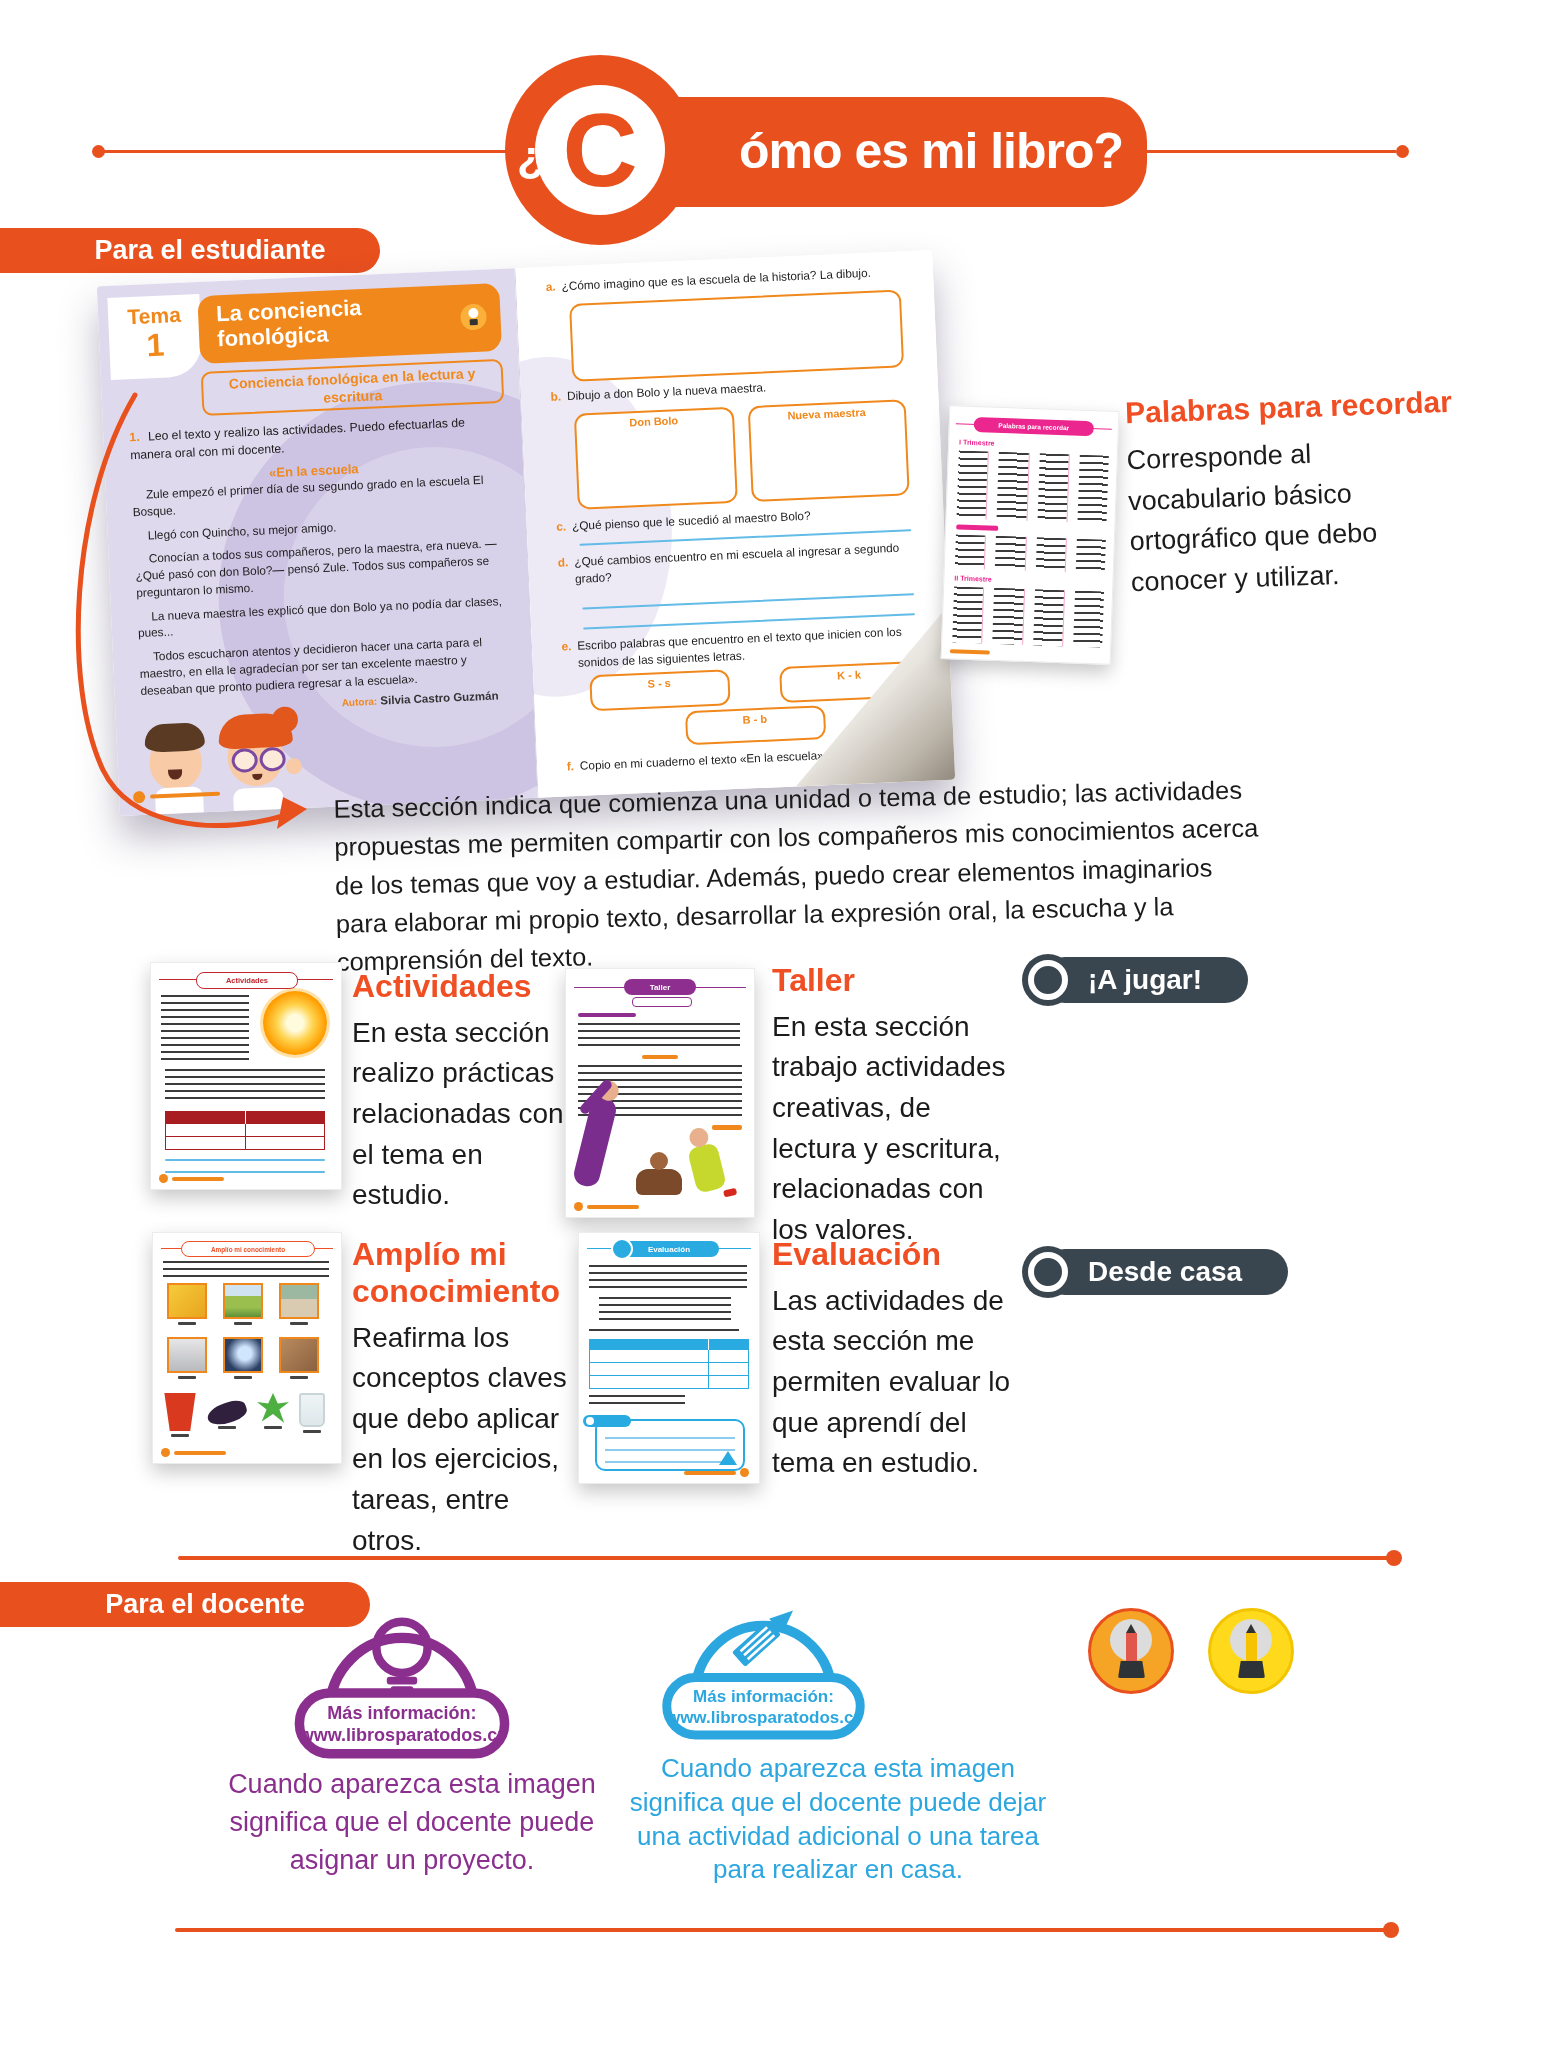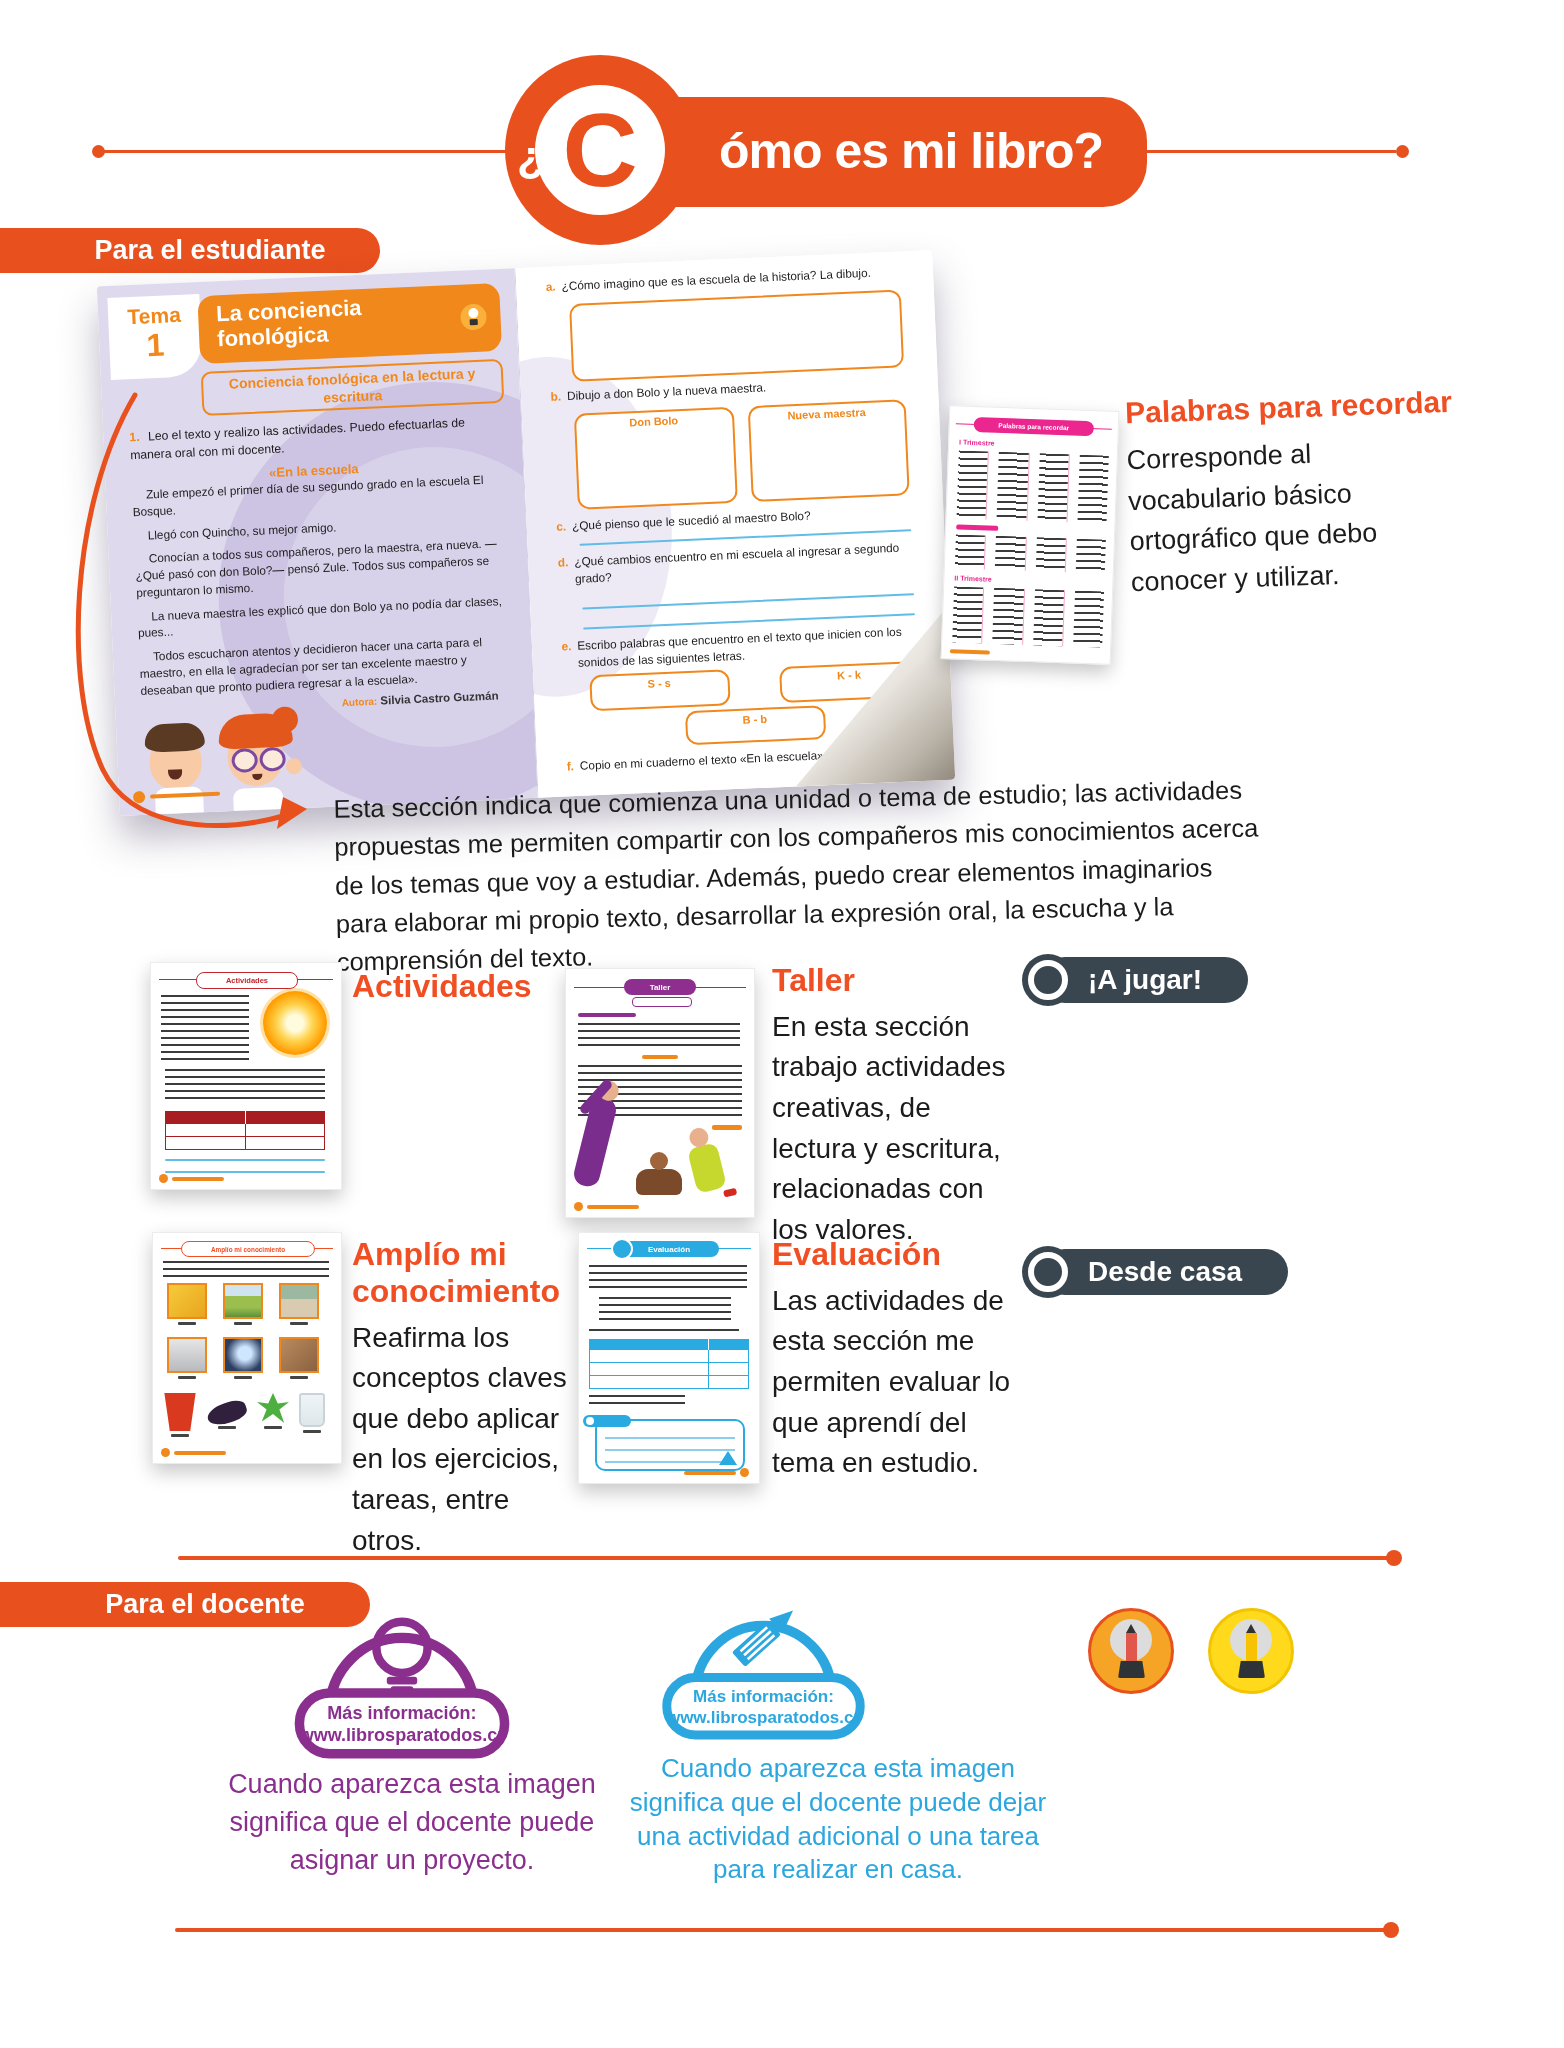--- a/index.html
+++ b/index.html
@@ -7,21 +7,21 @@
         font-family:"Liberation Sans",sans-serif;color:#1c1c1c;}
 
   
   .hrule{position:absolute;height:3px;background:#E8501E;top:150px;}
   .hrule-left{left:104px;width:412px;}
   .hrule-right{left:1142px;width:254px;}
   .hdot{position:absolute;width:13px;height:13px;border-radius:50%;background:#E8501E;top:145px;}
   .hdot-left{left:92px;}
   .hdot-right{left:1396px;}
   .banner{position:absolute;left:515px;top:97px;width:632px;height:110px;background:#E8501E;border-radius:44px;}
-  .banner-text{position:absolute;left:204px;top:0;line-height:108px;font-size:50px;font-weight:bold;
+  .banner-text{position:absolute;left:224px;top:0;line-height:108px;font-size:50px;font-weight:bold;
                letter-spacing:-1px;color:#fff;white-space:nowrap;}
   .c-badge{position:absolute;left:505px;top:55px;width:190px;height:190px;border-radius:50%;background:#E8501E;}
   .c-badge::before{content:'';position:absolute;left:30px;top:30px;right:30px;bottom:30px;border-radius:50%;background:#fff;}
   .c-letter{position:absolute;left:0;top:0;width:100%;height:100%;display:flex;align-items:center;justify-content:center;
             font-size:104px;font-weight:800;color:#E8501E;}
   .banner-q{position:absolute;left:517px;top:132px;font-size:44px;font-weight:bold;color:#fff;z-index:3;}
 
   
   .ribbon{position:absolute;left:0;height:45px;background:#E8501E;border-radius:0 23px 23px 0;
           color:#fff;font-weight:bold;font-size:27px;display:flex;align-items:center;justify-content:center;}
@@ -459,20 +459,21 @@
     </div>
     <div class="act-bl1 bline"></div>
     <div class="act-bl2 bline"></div>
     <div class="foot">
         <b></b>
         <i></i>
       </div>
   </div>
   <div class="sec sec-act">
     <div class="sec-title">Actividades</div>
+    <div class="sec-body">En esta sección realizo prácticas relacionadas con el tema en estudio.</div>
   </div>
 
   <div class="thumb taller-thumb">
     <div class="tal-rule"></div>
     <div class="tal-logo">Taller</div>
     <div class="tal-logo2"></div>
     <div class="tal-sub"></div>
     <div class="tal-txt1 tlines"></div>
     <div class="tal-mid"></div>
     <div class="tal-txt2 tlines"></div>

